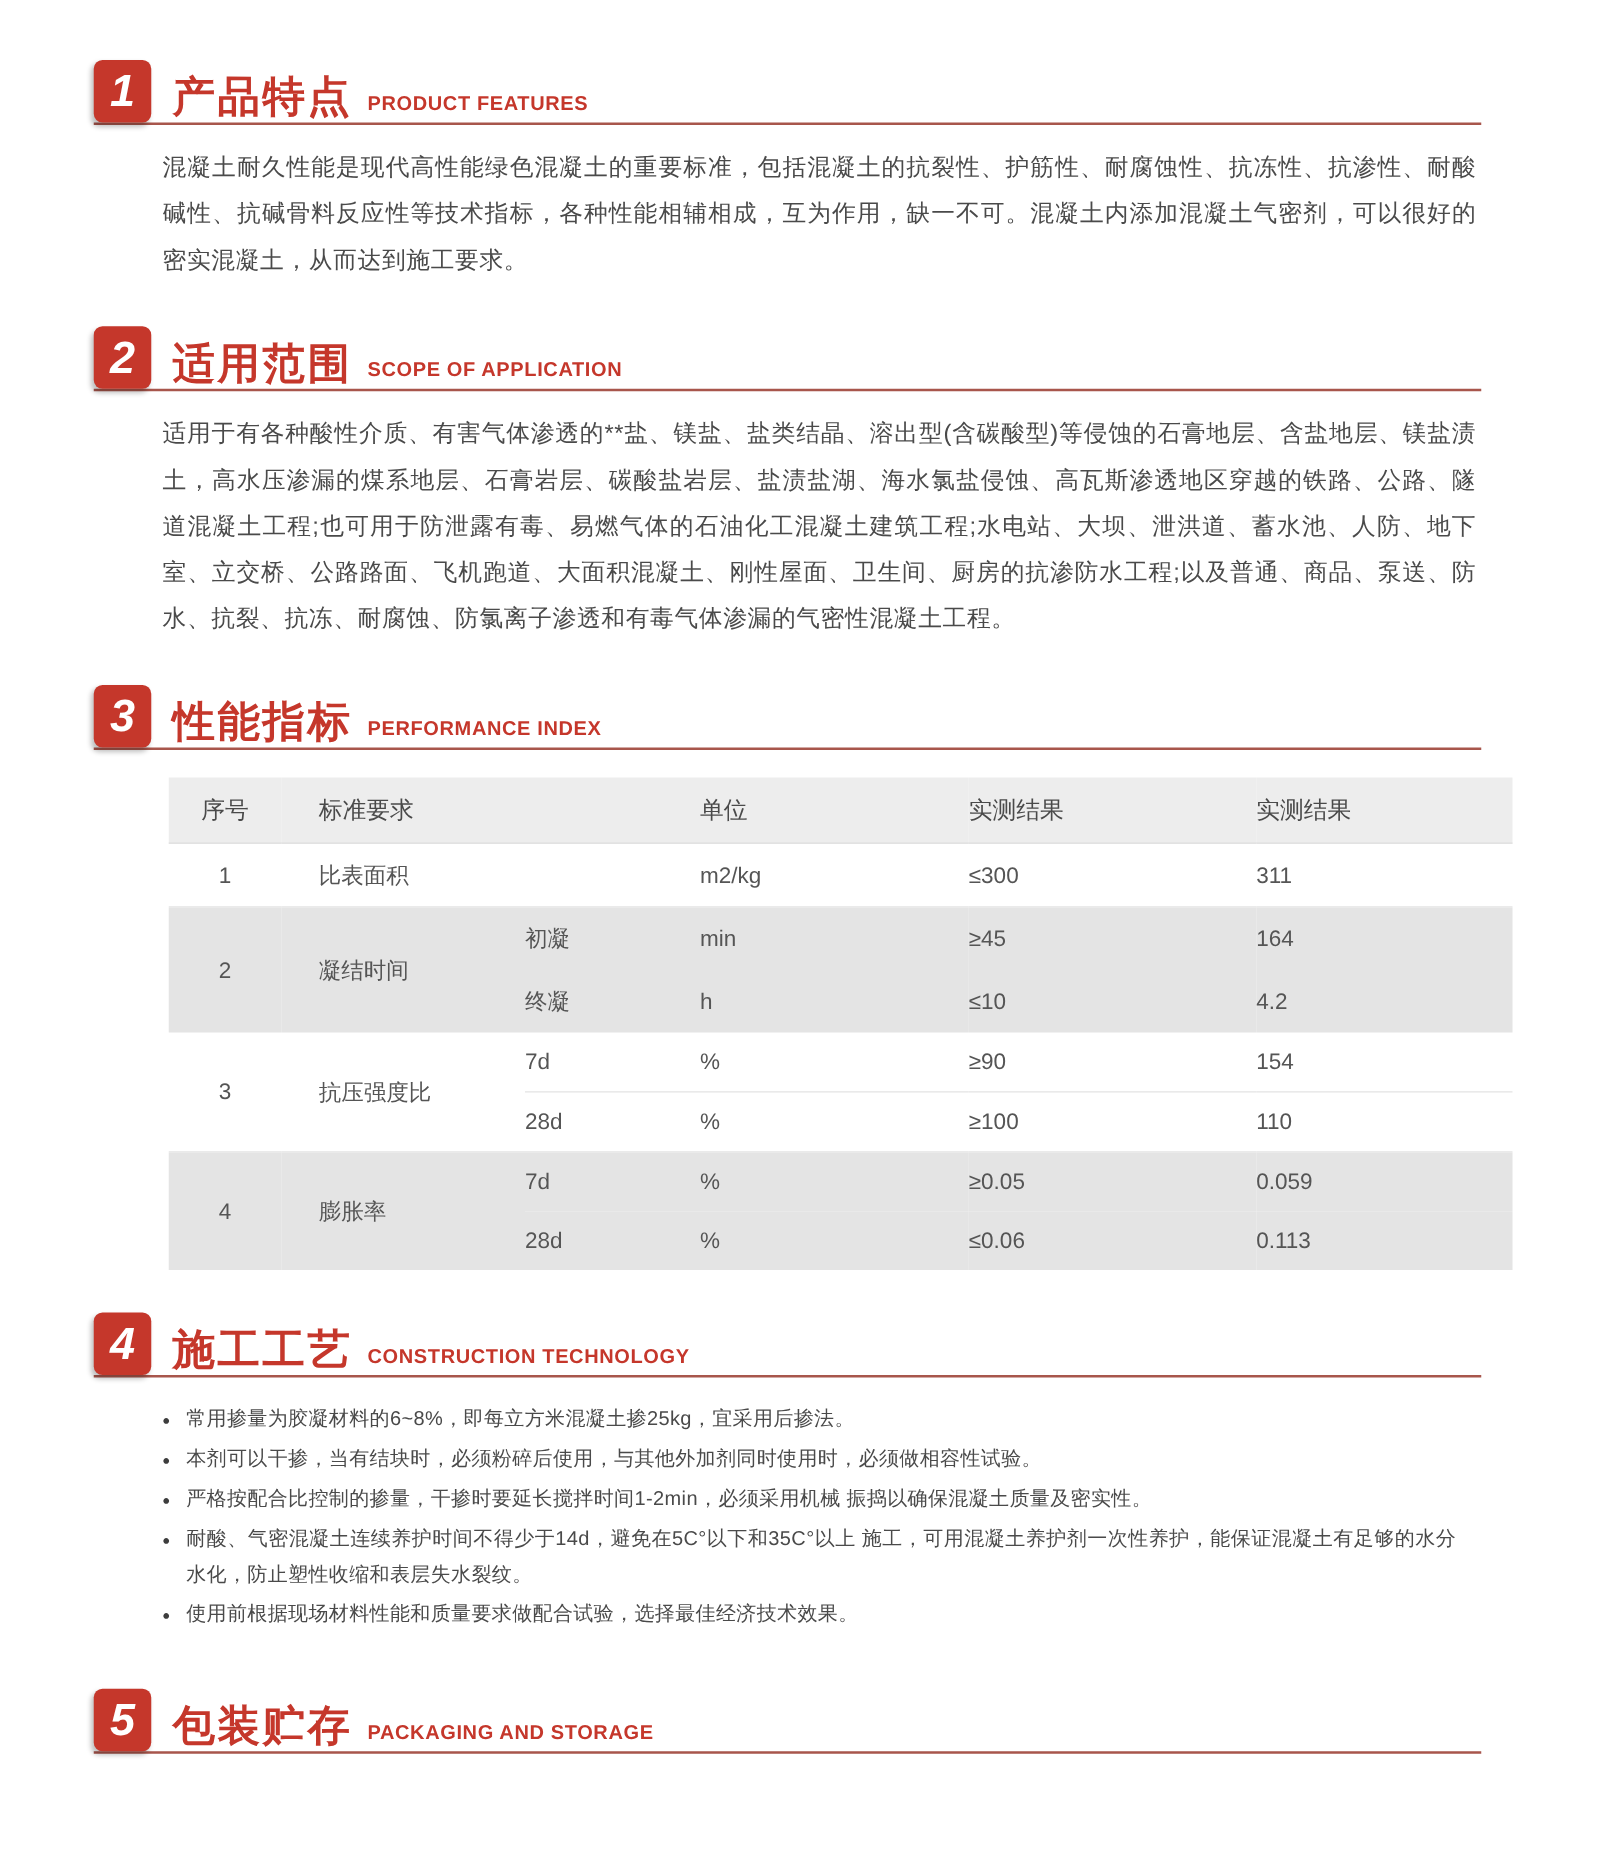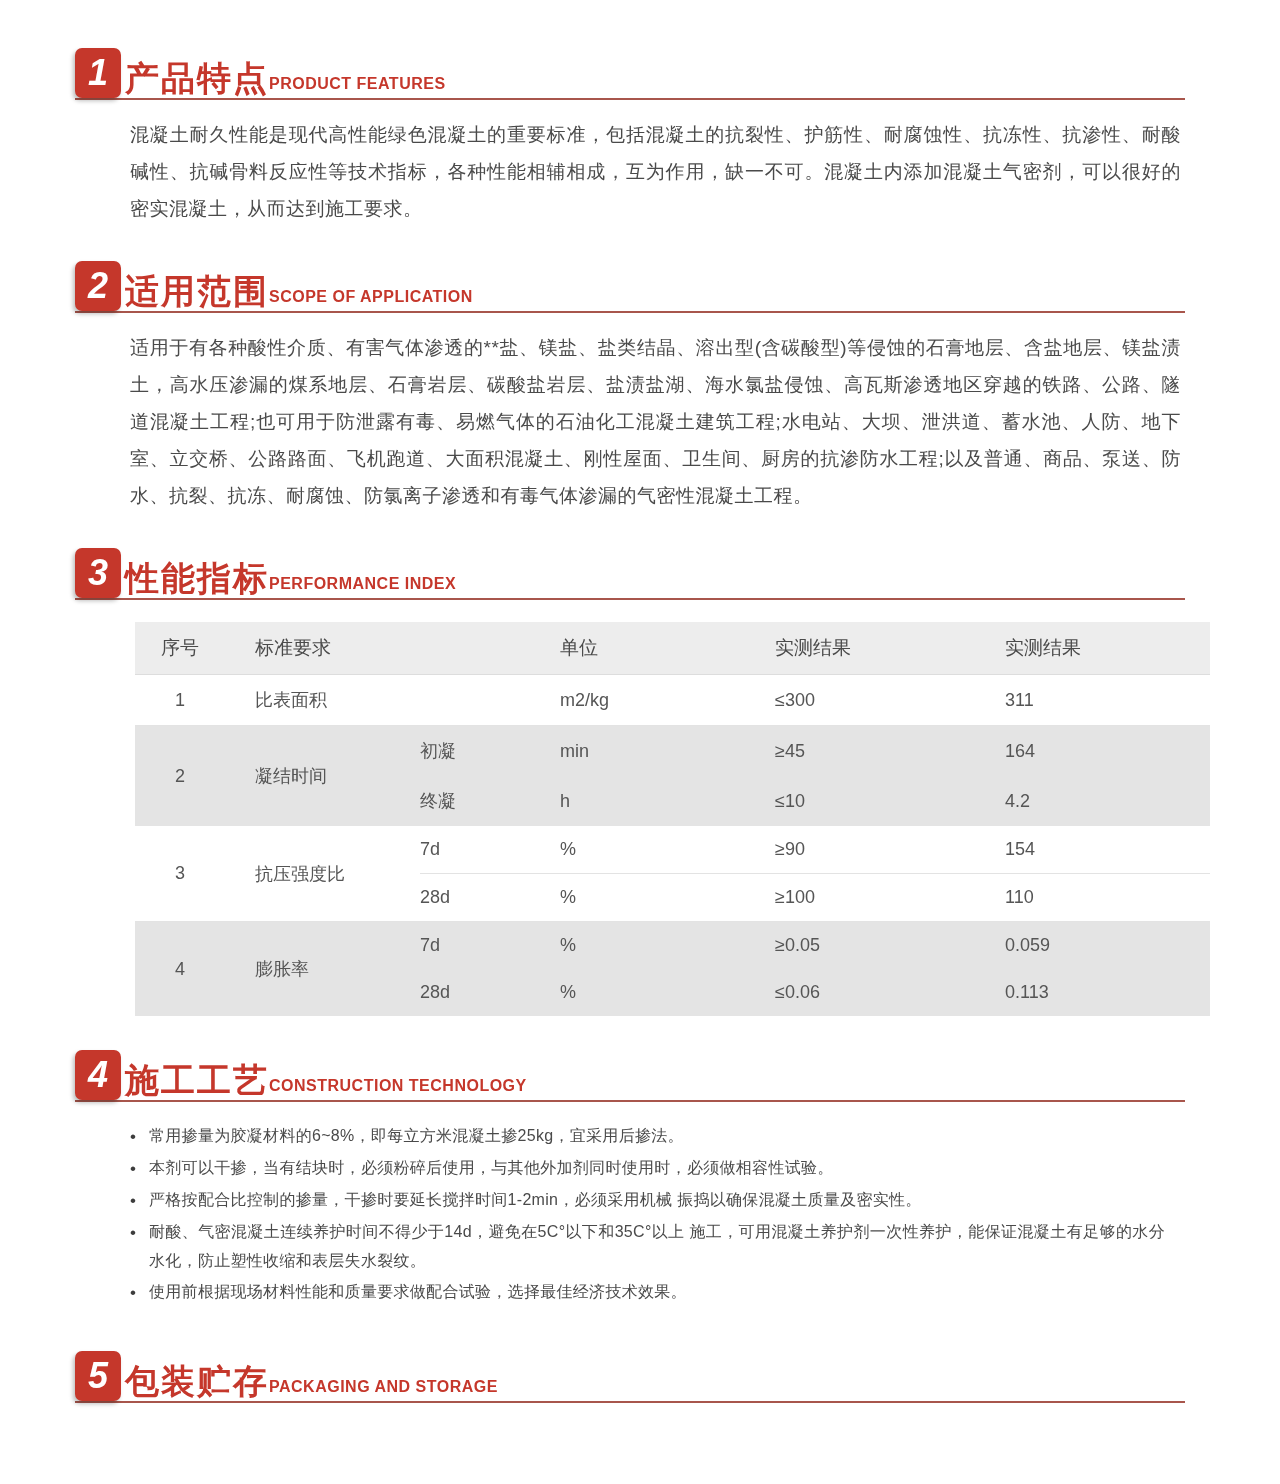--- a/index.html
+++ b/index.html
@@ -38,29 +38,30 @@
     font-weight:bold;
     font-style:italic;
     line-height:1;
     flex:0 0 auto;
   }
   .sec-title{
     color:var(--accent);
     font-size:34px;
     font-weight:bold;
     letter-spacing:2px;
-    margin-left:4px;
+    margin-left:17px;
     line-height:1;
     padding-bottom:3px;
   }
   .sec-subtitle{
     color:var(--accent);
     font-size:16px;
     font-weight:bold;
     letter-spacing:0.5px;
+    margin-left:12px;
     padding-bottom:6px;
     line-height:1;
   }
   .sec-body{margin-top:16px;}
   .paragraph{
     margin-left:55px;
     margin-right:4px;
     font-size:19px;
     line-height:1.95;
     text-align:justify;

